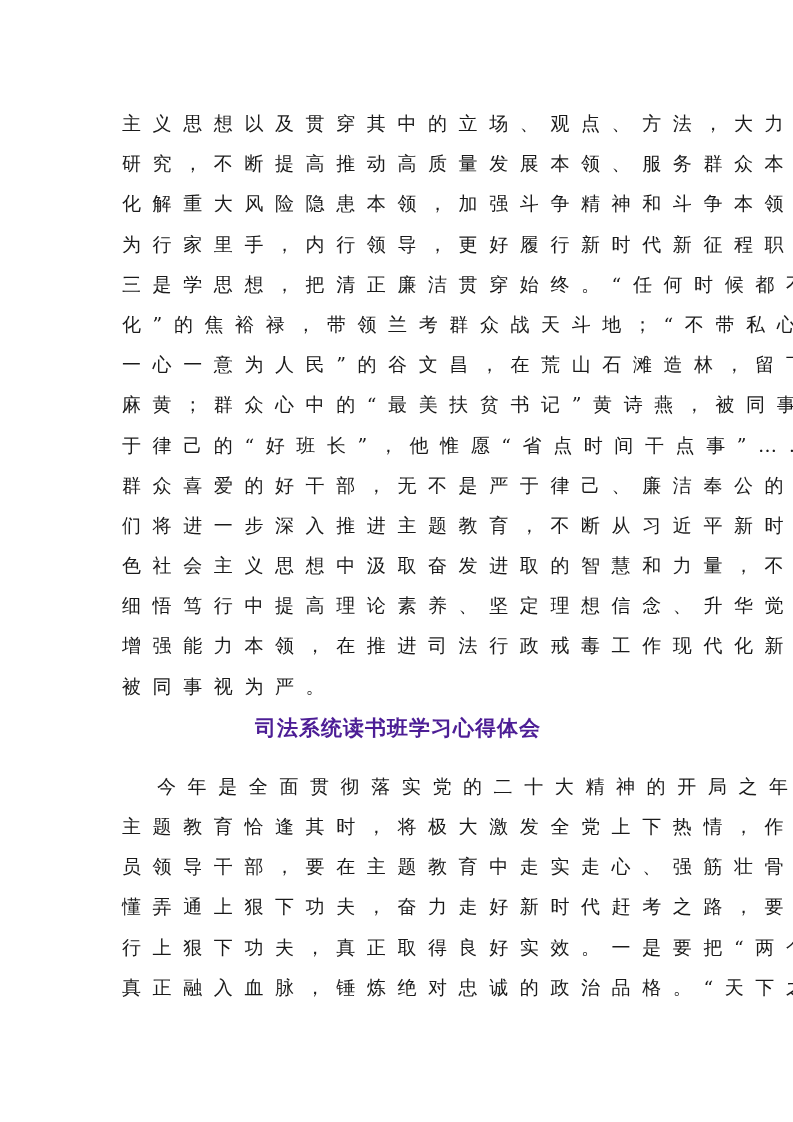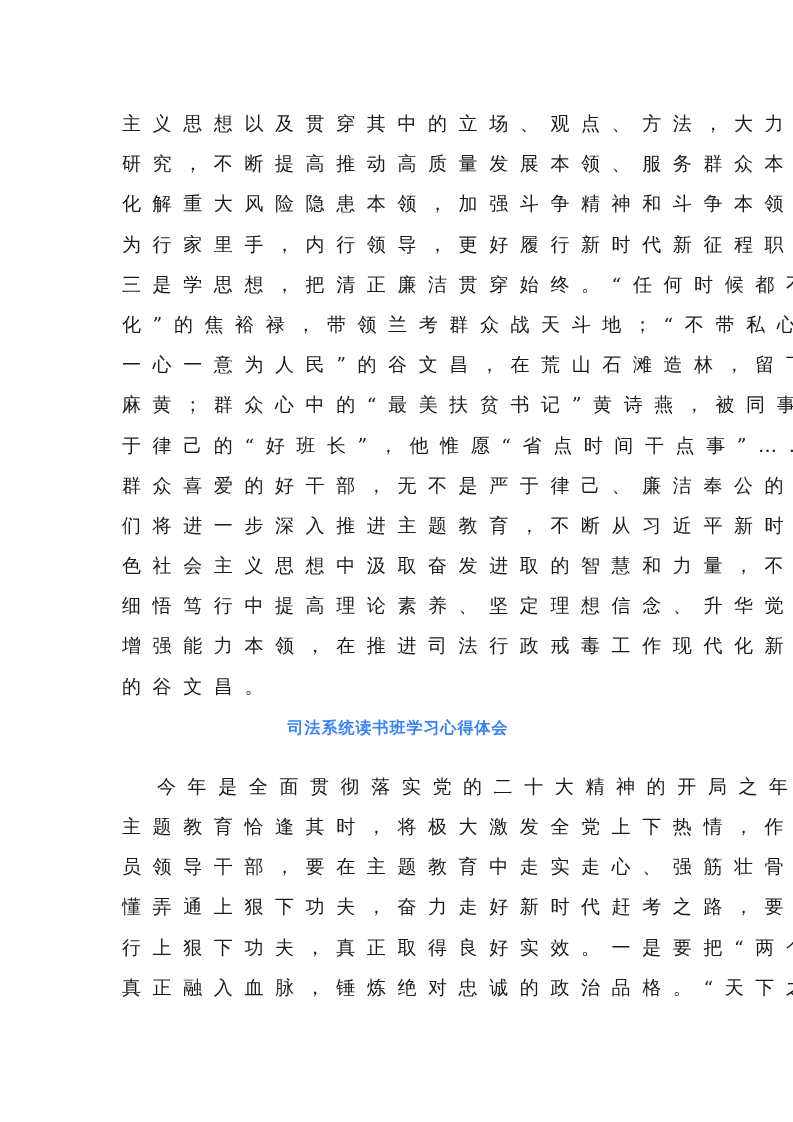--- a/index.html
+++ b/index.html
@@ -41,23 +41,23 @@
   .line.indent {
     padding-left: 35px;
   }
   .doc-title {
     display: block;
     height: 52px;
     line-height: 44px;
     text-align: center;
     font-family: "DejaVu Sans", "Liberation Sans", sans-serif;
     font-weight: bold;
-    font-size: 16px;
+    font-size: 21px;
     letter-spacing: 1px;
-    color: #3b82f6;
+    color: #4c1d95;
     margin-top: 0px;
     margin-bottom: 8px;
   }
 </style>
 </head>
 <body>
 
 <div class="page">
   <div class="body-text">
 
@@ -69,21 +69,21 @@
       <span class="line">三是学思想，把清正廉洁贯穿始终。“任何时候都不搞特殊</span>
       <span class="line">化”的焦裕禄，带领兰考群众战天斗地；“不带私心搞革命，</span>
       <span class="line">一心一意为人民”的谷文昌，在荒山石滩造林，留下满山木</span>
       <span class="line">麻黄；群众心中的“最美扶贫书记”黄诗燕，被同事视为严</span>
       <span class="line">于律己的“好班长”，他惟愿“省点时间干点事”……这些</span>
       <span class="line">群众喜爱的好干部，无不是严于律己、廉洁奉公的典型。我</span>
       <span class="line">们将进一步深入推进主题教育，不断从习近平新时代中国特</span>
       <span class="line">色社会主义思想中汲取奋发进取的智慧和力量，不断在深学</span>
       <span class="line">细悟笃行中提高理论素养、坚定理想信念、升华觉悟境界、</span>
       <span class="line">增强能力本领，在推进司法行政戒毒工作现代化新征程上作</span>
-      <span class="line">的谷文昌。</span>
+      <span class="line">被同事视为严。</span>
     </div>
 
     <h2 class="doc-title">司法系统读书班学习心得体会</h2>
 
     <div>
       <span class="line indent">今年是全面贯彻落实党的二十大精神的开局之年，开展</span>
       <span class="line">主题教育恰逢其时，将极大激发全党上下热情，作为一名党</span>
       <span class="line">员领导干部，要在主题教育中走实走心、强筋壮骨，要在学</span>
       <span class="line">懂弄通上狠下功夫，奋力走好新时代赶考之路，要在实干笃</span>
       <span class="line">行上狠下功夫，真正取得良好实效。一是要把“两个确立”</span>

